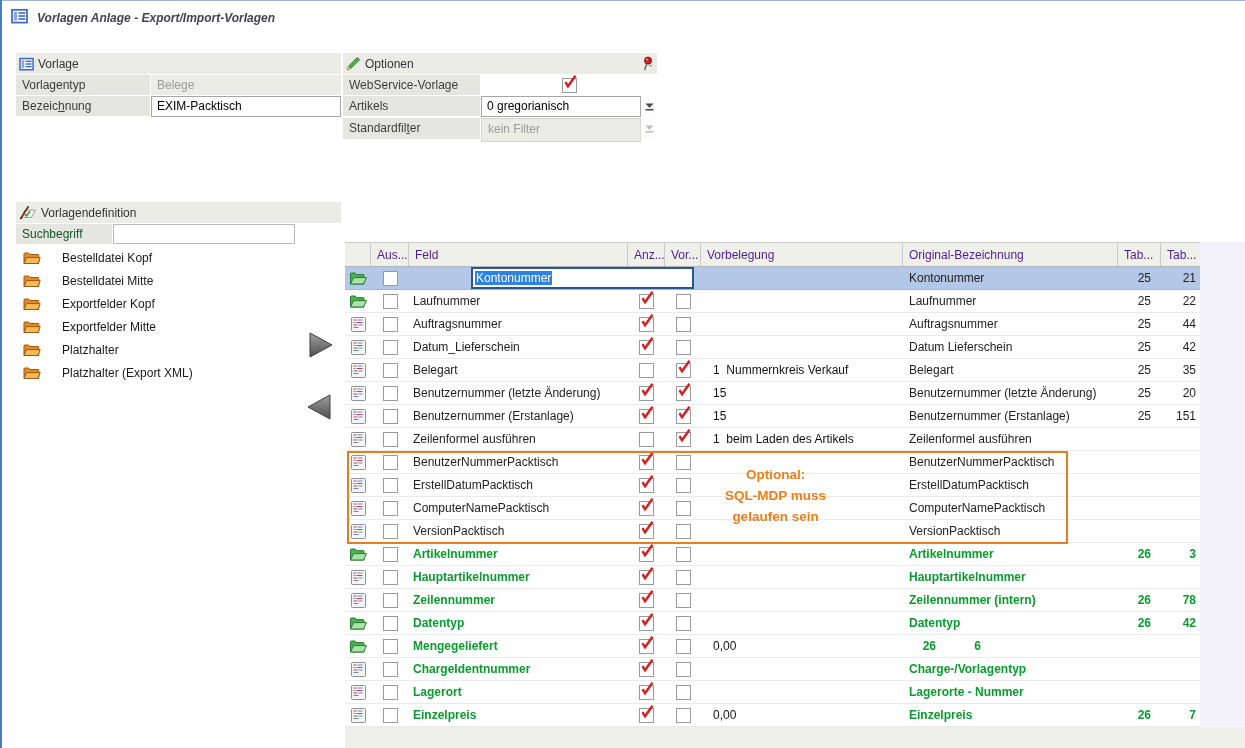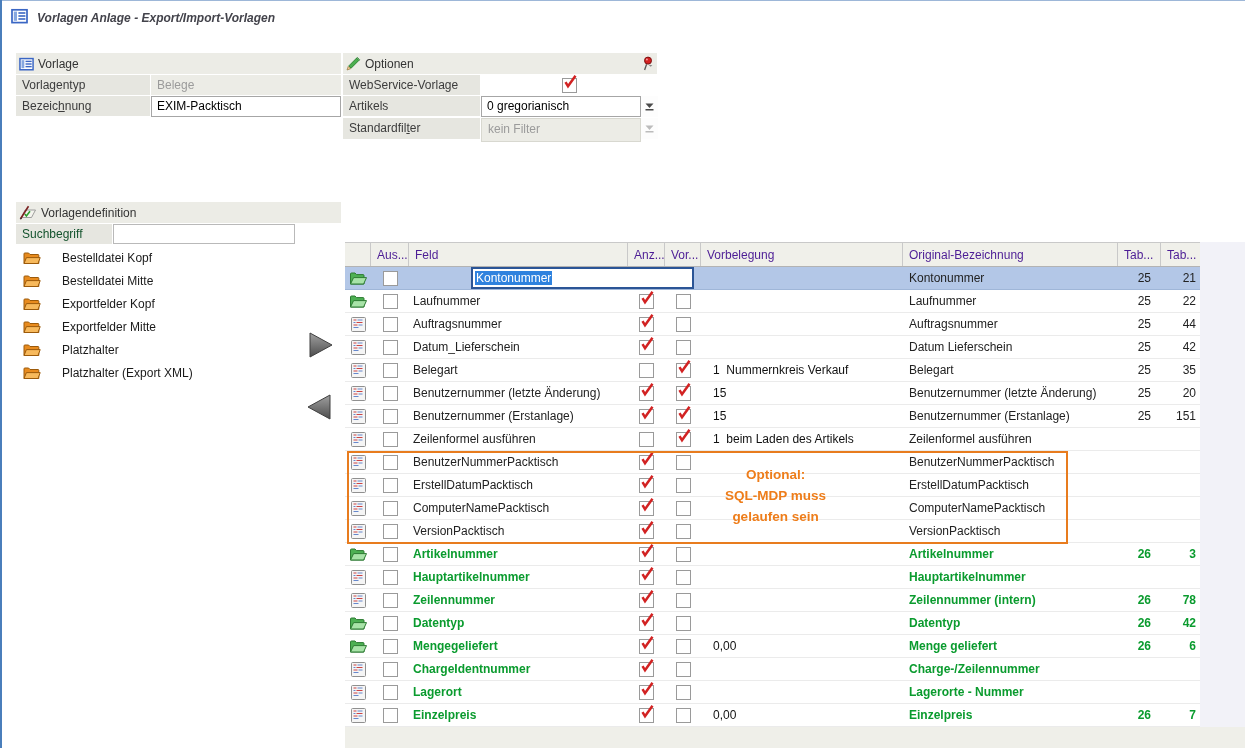--- a/index.html
+++ b/index.html
@@ -819,21 +819,20 @@
           <span class="cb">
             <svg width="15" height="14" viewBox="0 0 15 14" style="overflow:visible">
               <path d="M2.5,7.2 L5,11.2 L12.5,0.8" stroke="#d22222" stroke-width="2.5" fill="none"></path>
             </svg>
           </span>
         </div>
         <div class="c c-vor">
           <span class="cb"></span>
         </div>
         <div class="c c-vorb">0,00</div>
-        <div class="c c-orig">Menge geliefert</div>
         <div class="c c-tab1">26</div>
         <div class="c c-tab2">6</div>
       </div>
       <div class="trow green">
         <div class="c c-icon">
           <svg width="15" height="15" viewBox="0 0 15 15">
             <rect x="0.5" y="0.5" width="14" height="14" rx="1" fill="#f5f5f5" stroke="#909090"></rect>
             <rect x="2.5" y="2.5" width="3" height="1" fill="#cc4444"></rect>
             <rect x="6.5" y="2.5" width="5" height="1" fill="#6688cc"></rect>
             <rect x="2.5" y="5" width="2" height="1" fill="#6688cc"></rect>
@@ -853,21 +852,21 @@
           <span class="cb">
             <svg width="15" height="14" viewBox="0 0 15 14" style="overflow:visible">
               <path d="M2.5,7.2 L5,11.2 L12.5,0.8" stroke="#d22222" stroke-width="2.5" fill="none"></path>
             </svg>
           </span>
         </div>
         <div class="c c-vor">
           <span class="cb"></span>
         </div>
         <div class="c c-vorb"></div>
-        <div class="c c-orig">Charge-/Zeilennummer</div>
+        <div class="c c-orig">Charge-/Vorlagentyp</div>
         <div class="c c-tab1"></div>
         <div class="c c-tab2"></div>
       </div>
       <div class="trow green">
         <div class="c c-icon">
           <svg width="15" height="15" viewBox="0 0 15 15">
             <rect x="0.5" y="0.5" width="14" height="14" rx="1" fill="#f5f5f5" stroke="#909090"></rect>
             <rect x="2.5" y="2.5" width="3" height="1" fill="#cc4444"></rect>
             <rect x="6.5" y="2.5" width="5" height="1" fill="#6688cc"></rect>
             <rect x="2.5" y="5" width="2" height="1" fill="#6688cc"></rect>

